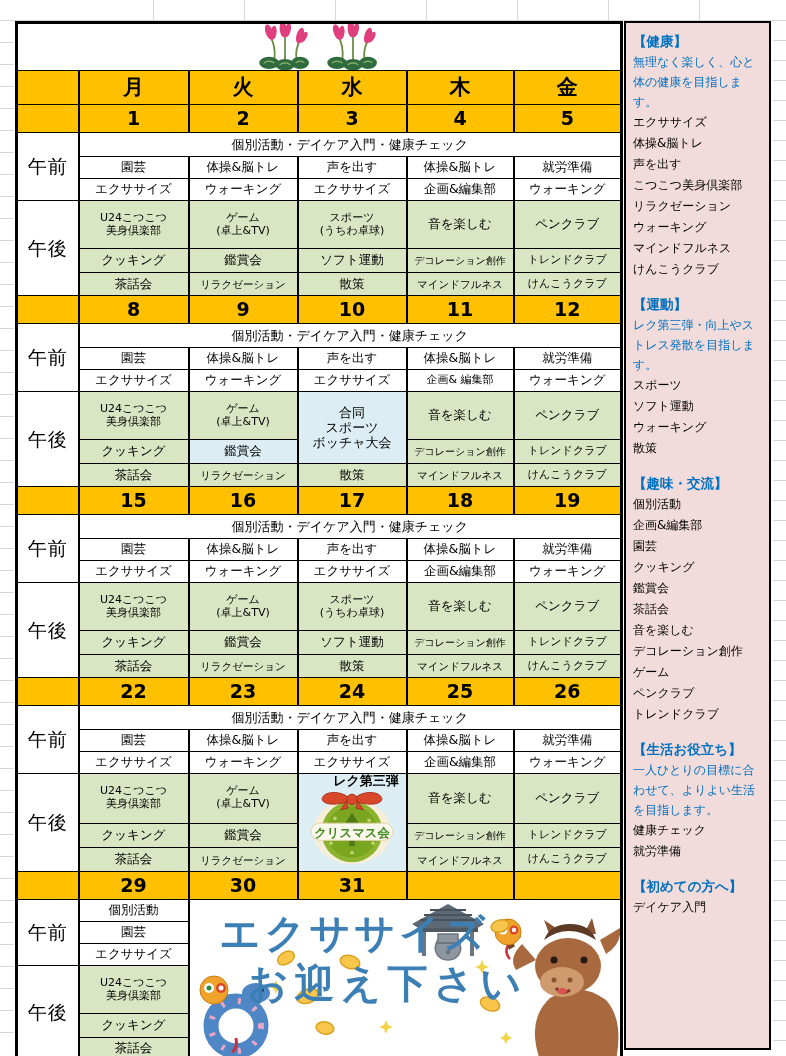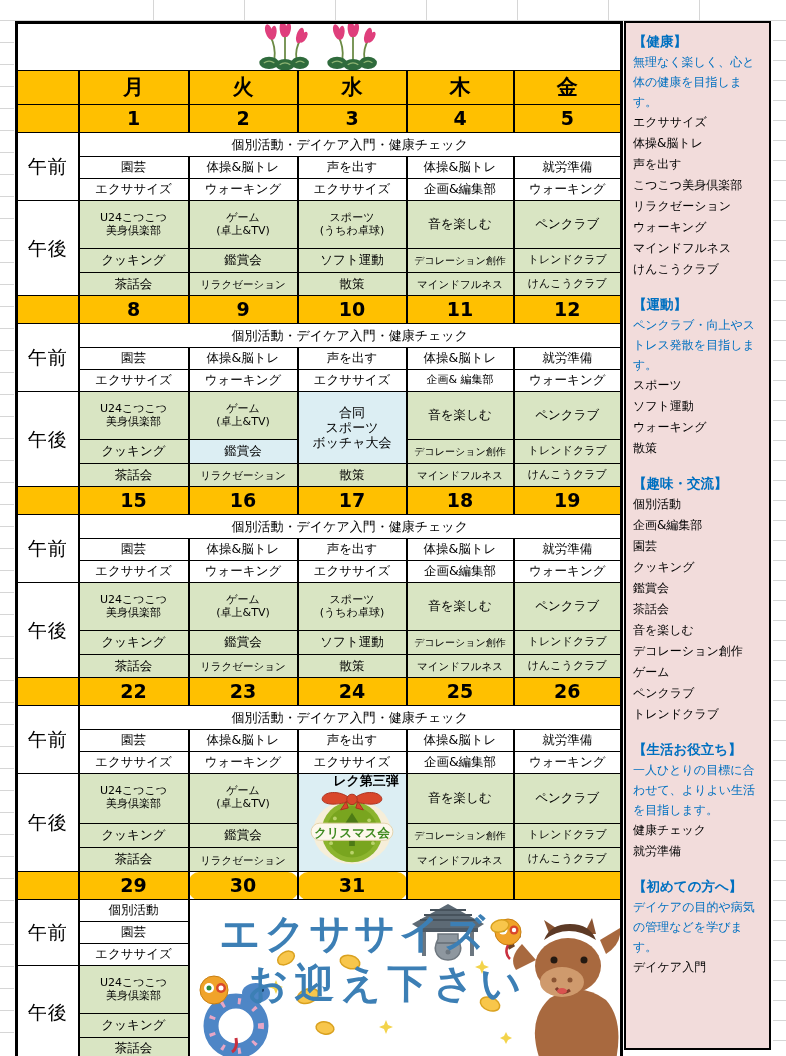--- a/index.html
+++ b/index.html
@@ -19,21 +19,21 @@
   #cal td{border:1px solid #000;border-left-width:2px;border-right-width:2px;
     text-align:center;vertical-align:middle;padding:0 1px;line-height:1.18;
     white-space:pre-line;overflow:hidden;color:#000;}
   .r-title td{border-bottom-width:2px;}
   .titlebar{background:#fff;font-size:28px;font-weight:bold;letter-spacing:1px;}
   .titlebar .twrap{display:flex;align-items:center;justify-content:center;gap:14px;}
   .r-day td,.r-dates td{border-top-width:2px;border-bottom-width:2px;}
   .orange{background:var(--header-orange);}
   .day{font-size:21px;font-weight:bold;}
   .date{font-size:19px;font-weight:bold;}
-  .red{color:var(--holiday-red);border-radius:10px;}
+  .red{color:var(--holiday-red);}
   .green{background:var(--pm-green);}
   .blue{background:var(--highlight-blue);}
   .bold{font-weight:normal;font-size:13px !important;}
   .lbl{font-size:19px;vertical-align:top;padding-top:2px;background:#fff;letter-spacing:1px;}
   .amshare{font-size:13px;}
   .r-title{height:42px;} .r-day{height:34px;} .r-dates{height:28px;}
   .r-am1{height:24px;} .r-am{height:22px;}
   .r-pm1{height:48px;} .r-pm2{height:24px;} .r-pm3{height:23px;}
   .xmas{padding:1px 0;}
   .lek{font-size:13px;font-weight:bold;line-height:1.1;padding-left:28px;}
@@ -457,21 +457,21 @@
         <div class="item">体操&amp;脳トレ</div>
         <div class="item">声を出す</div>
         <div class="item">こつこつ美身倶楽部</div>
         <div class="item">リラクゼーション</div>
         <div class="item">ウォーキング</div>
         <div class="item">マインドフルネス</div>
         <div class="item">けんこうクラブ</div>
       </div>
       <div class="sec">
         <div class="h">【運動】</div>
-        <div class="p">ペンクラブ・向上やストレス発散を目指します。</div>
+        <div class="p">レク第三弾・向上やストレス発散を目指します。</div>
         <div class="item">スポーツ</div>
         <div class="item">ソフト運動</div>
         <div class="item">ウォーキング</div>
         <div class="item">散策</div>
       </div>
       <div class="sec">
         <div class="h">【趣味・交流】</div>
         <div class="item">個別活動</div>
         <div class="item">企画&amp;編集部</div>
         <div class="item">園芸</div>
@@ -485,17 +485,16 @@
         <div class="item">トレンドクラブ</div>
       </div>
       <div class="sec">
         <div class="h">【生活お役立ち】</div>
         <div class="p">一人ひとりの目標に合わせて、よりよい生活を目指します。</div>
         <div class="item">健康チェック</div>
         <div class="item">就労準備</div>
       </div>
       <div class="sec">
         <div class="h">【初めての方へ】</div>
-        <div class="p">デイケアの目的や病気の管理などを学びます。</div>
         <div class="item">デイケア入門</div>
       </div>
     </div>
 </div>
 
 </body></html>

